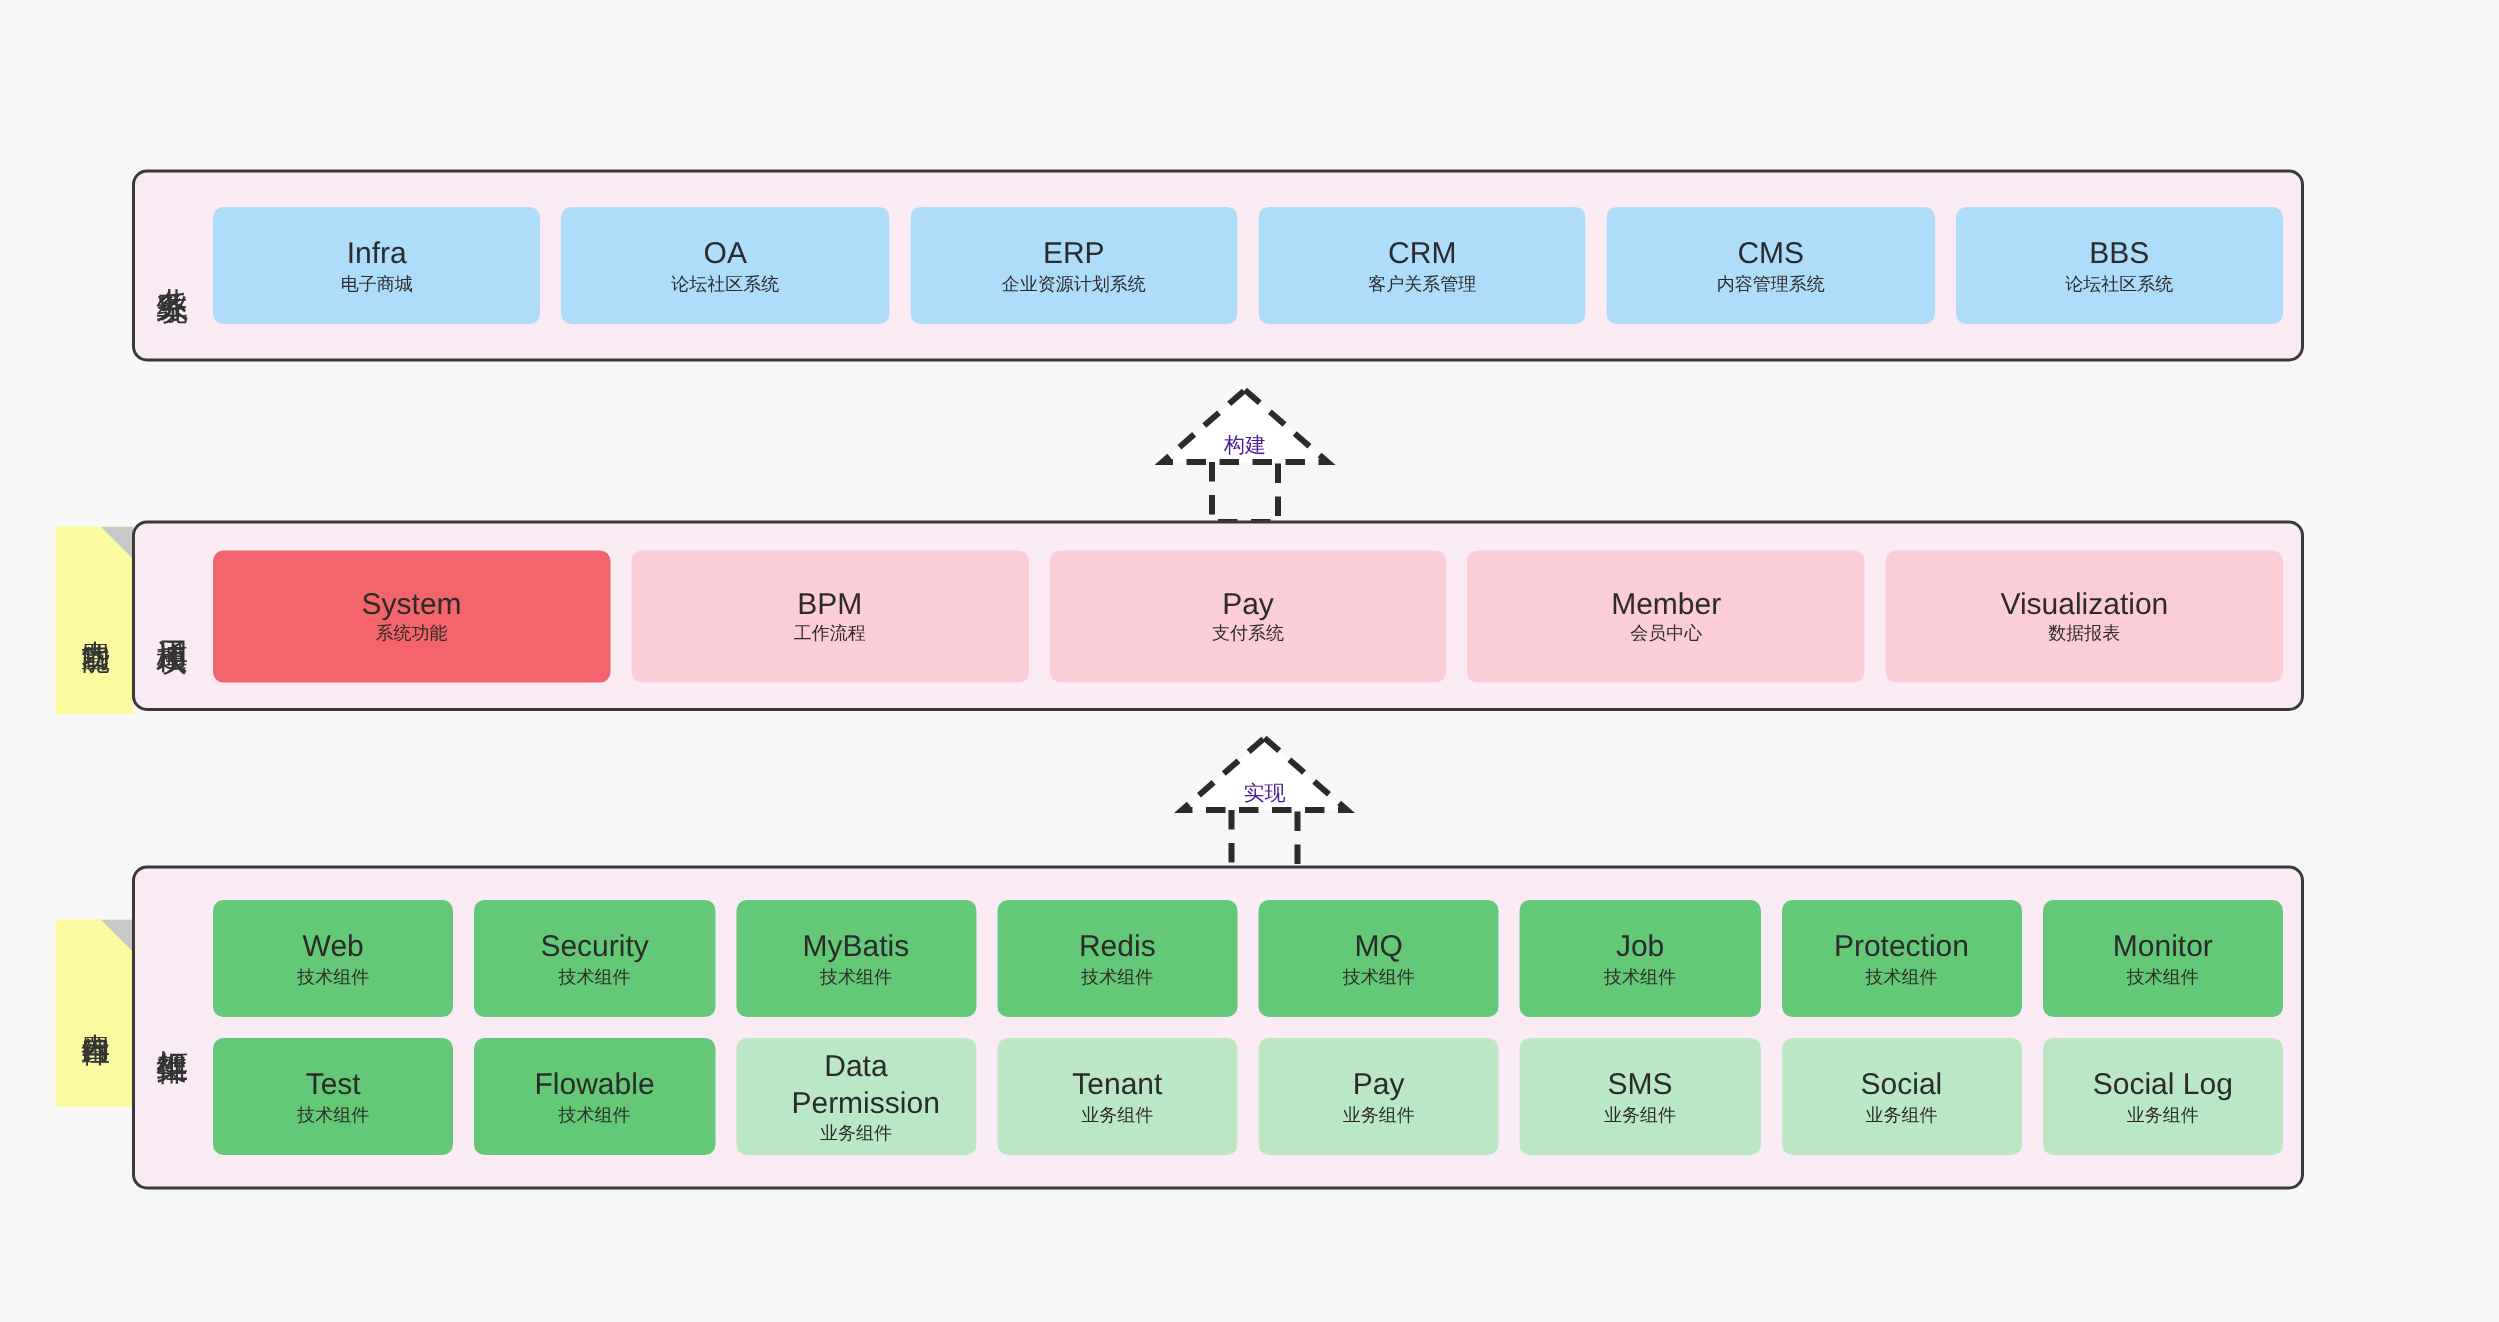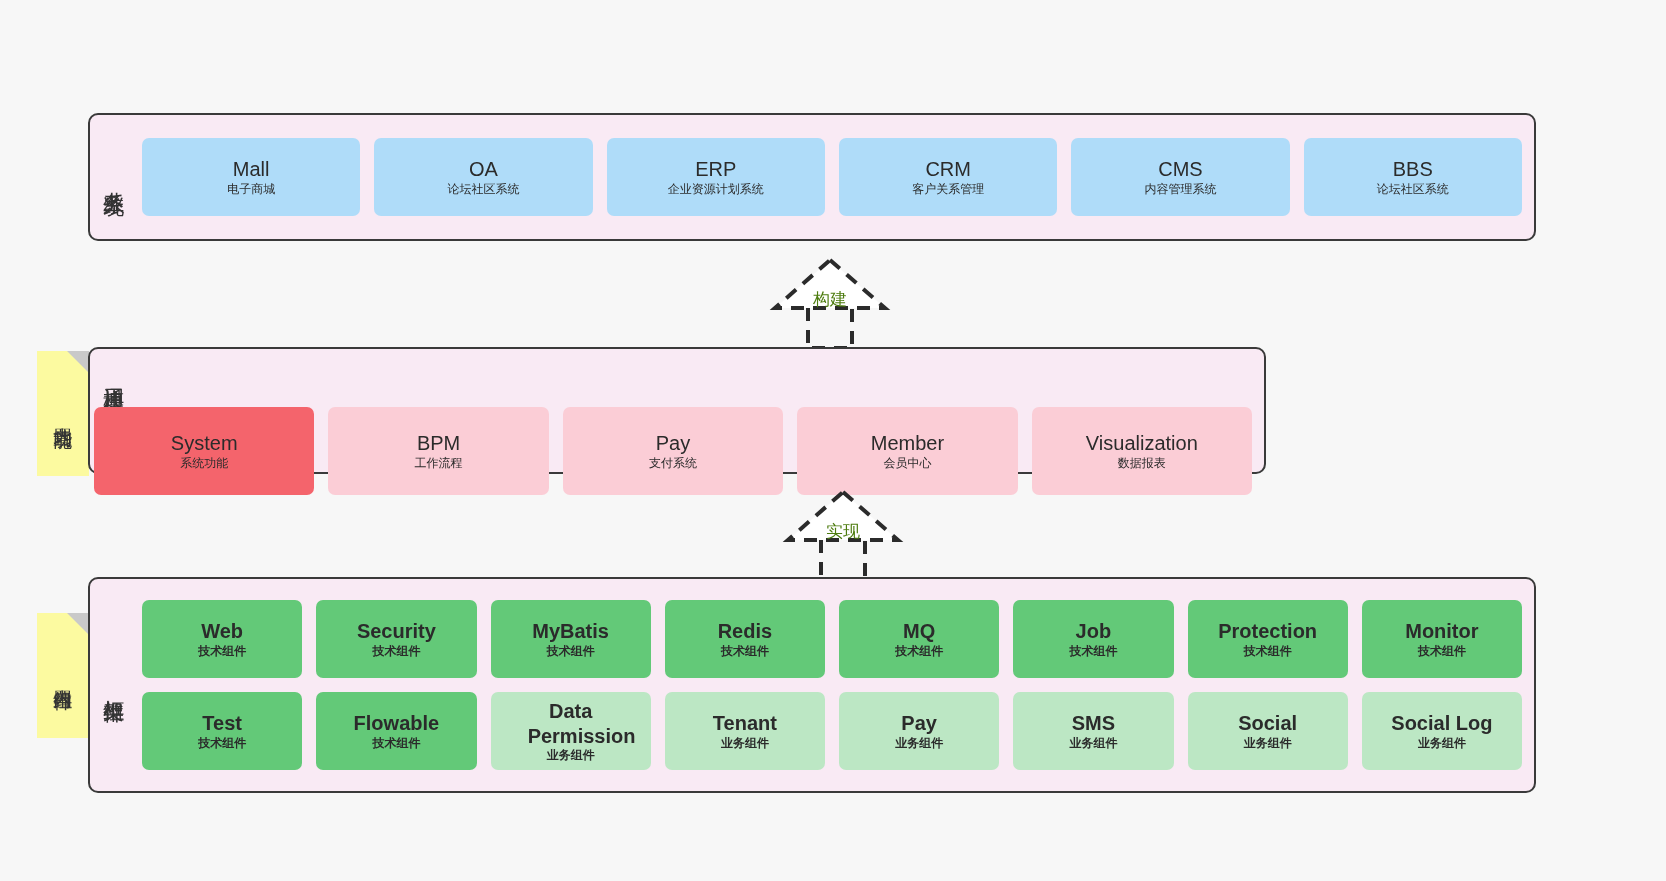--- a/index.html
+++ b/index.html
@@ -37,21 +37,21 @@
     color:#333;
     user-select:none;
   }
   .panel-body{
     flex:1 1 auto;
     display:flex;
     align-items:center;
     padding:10px 12px 10px 4px;
     box-sizing:border-box;
   }
-  .panel-body.two-row{flex-direction:column;justify-content:center;gap:14px;font-weight:bold;}
+  .panel-body.two-row{flex-direction:column;justify-content:center;gap:14px;}
   .row{display:flex;width:100%;gap:14px;align-items:stretch;}
 
   
   .card{
     flex:1 1 0;
     border-radius:7px;
     display:flex;
     flex-direction:column;
     align-items:center;
     justify-content:center;
@@ -91,37 +91,37 @@
     border-top:22px solid #c9c9c9;
     border-left:22px solid transparent;
   }
 
   
   .connector{position:absolute;}
   .connector .clabel{
     position:absolute;
     left:50%;
     transform:translateX(-50%);
-    font-size:17px;
-    color:#4d7c0f;
+    font-size:14px;
+    color:#4c1d95;
     background:transparent;
     white-space:nowrap;
   }
 </style>
 </head>
 <body>
 
 <div id="stage">
 
   <div class="panel" id="panel-business" style="left:88px;top:113px;width:1448px;height:128px;">
     <div class="panel-label">业务系统</div>
     <div class="panel-body">
       <div class="row">
         <div class="card biz">
-          <div class="t1">Mall</div>
+          <div class="t1">Infra</div>
           <div class="t2">电子商城</div>
         </div>
         <div class="card biz">
           <div class="t1">OA</div>
           <div class="t2">论坛社区系统</div>
         </div>
         <div class="card biz">
           <div class="t1">ERP</div>
           <div class="t2">企业资源计划系统</div>
         </div>
@@ -147,21 +147,21 @@
       <path d="M53 56 L53 96 L97 96 L97 56" fill="none" stroke="#2b2b2b" stroke-width="4" stroke-dasharray="13,9"></path>
     </svg>
     <div class="clabel" style="top:36px;">构建</div>
   </div>
 
   <div class="note" style="left:37px;top:351px;width:52px;height:125px;">
     <span>内置功能</span>
     <span class="fold"></span>
   </div>
 
-  <div class="panel" id="panel-modules" style="left:88px;top:347px;width:1178px;height:127px;flex-direction:column;">
+  <div class="panel" id="panel-modules" style="left:88px;top:347px;width:1448px;height:127px;">
     <div class="panel-label">通用模块</div>
     <div class="panel-body">
       <div class="row">
         <div class="card mod-strong">
           <div class="t1">System</div>
           <div class="t2">系统功能</div>
         </div>
         <div class="card mod-light">
           <div class="t1">BPM</div>
           <div class="t2">工作流程</div>

